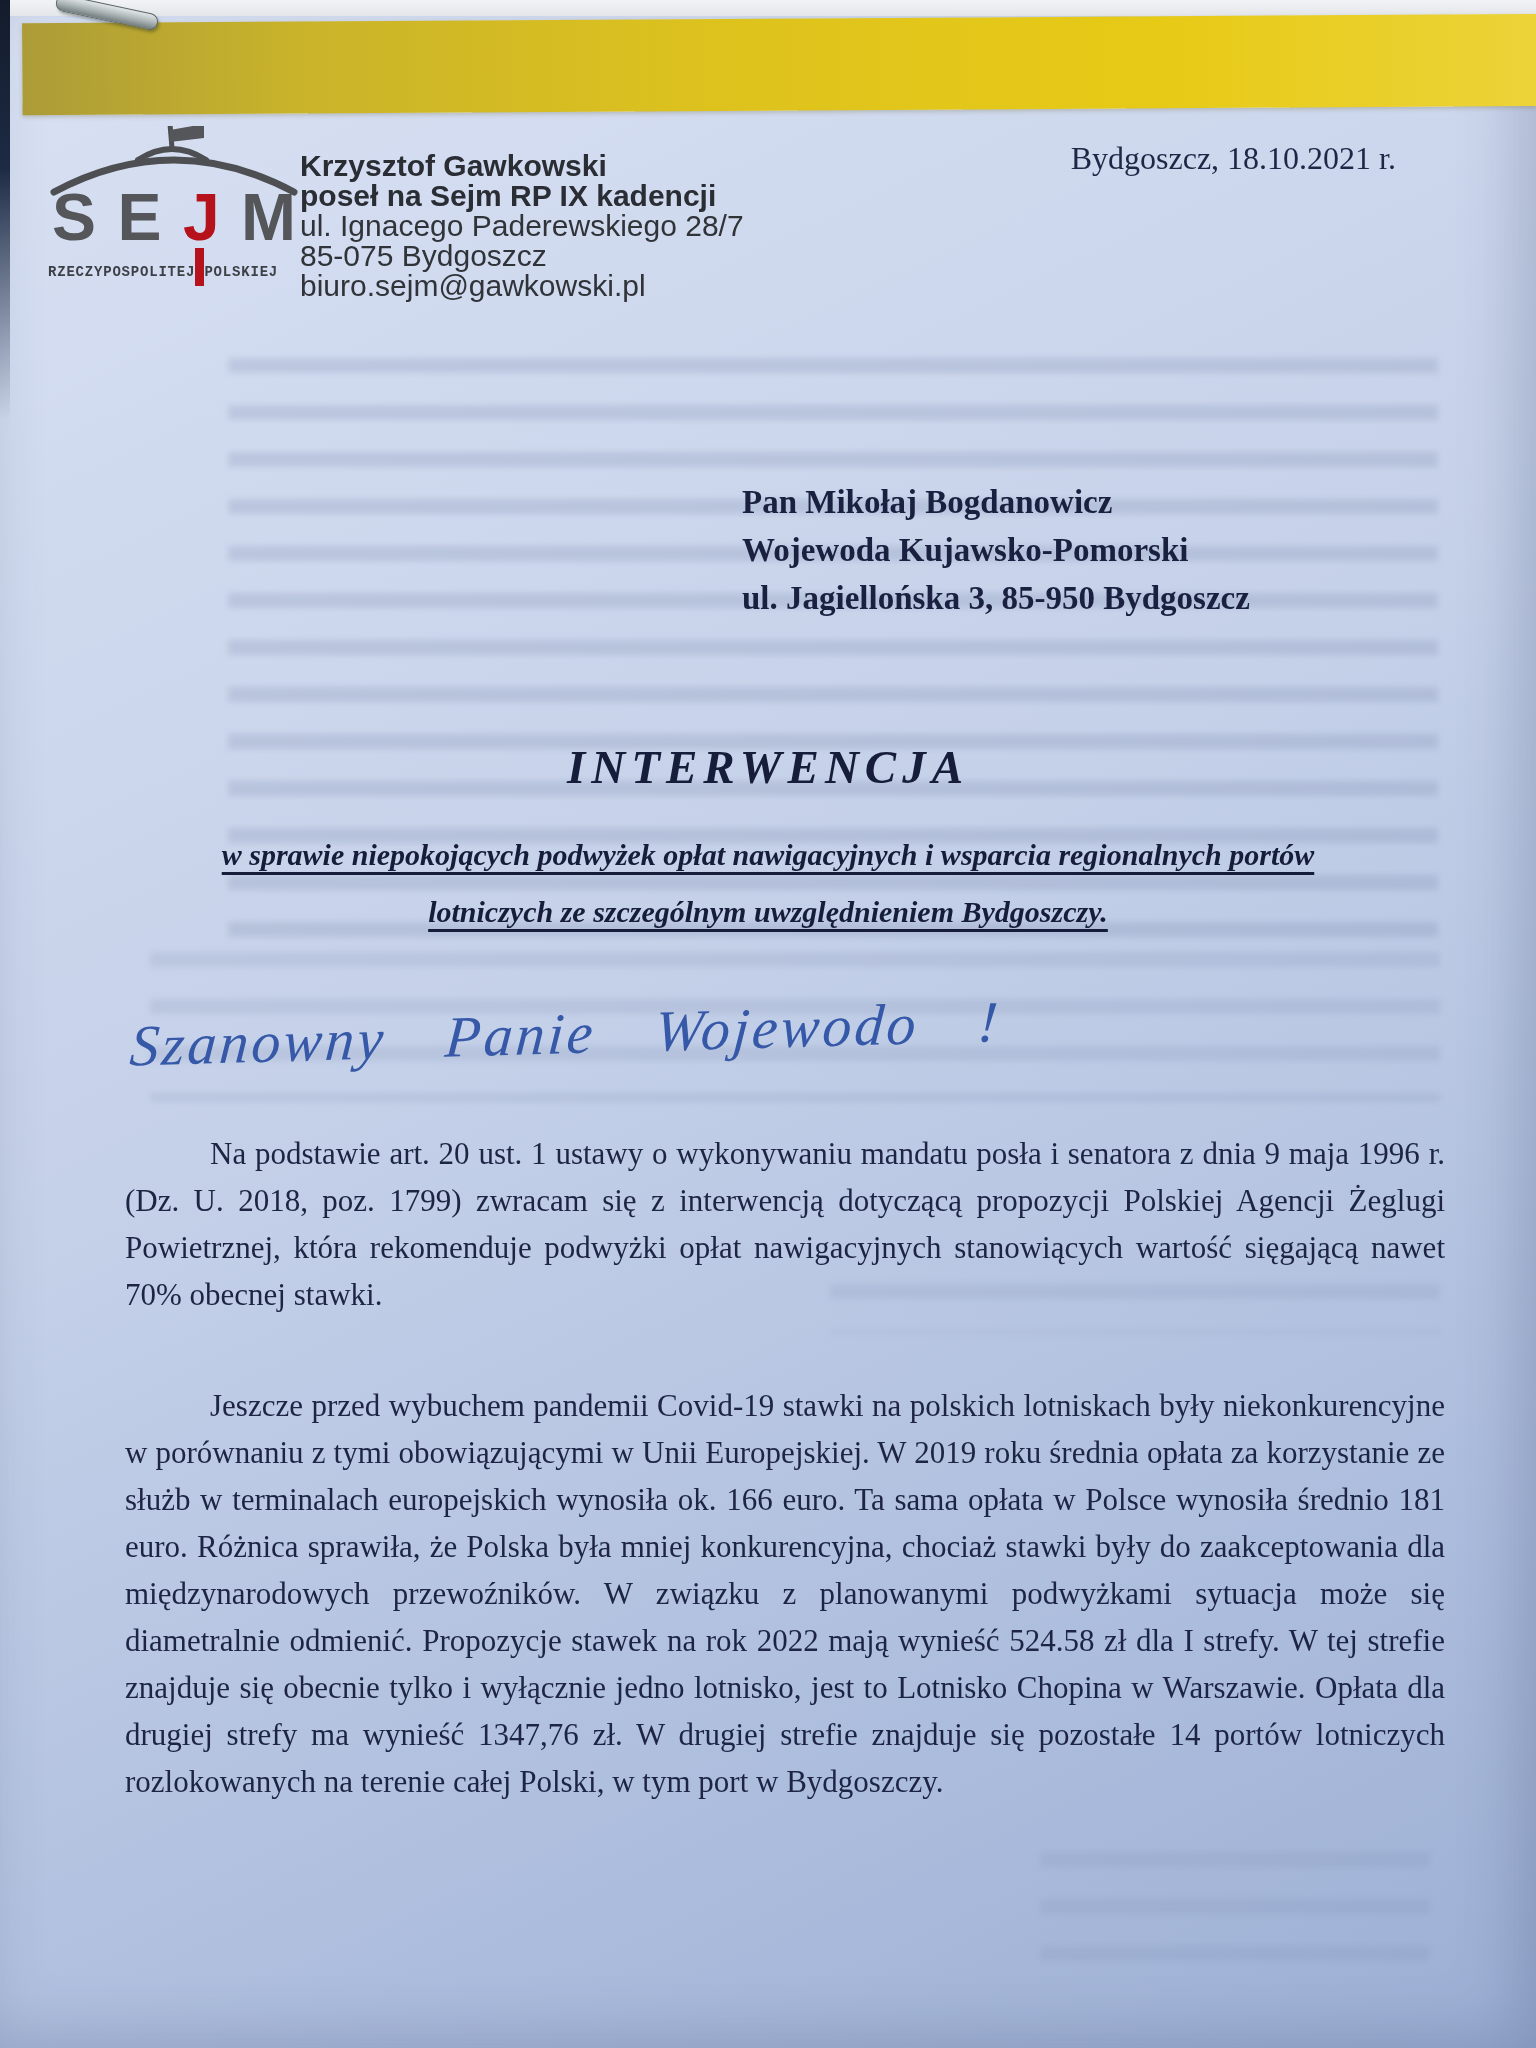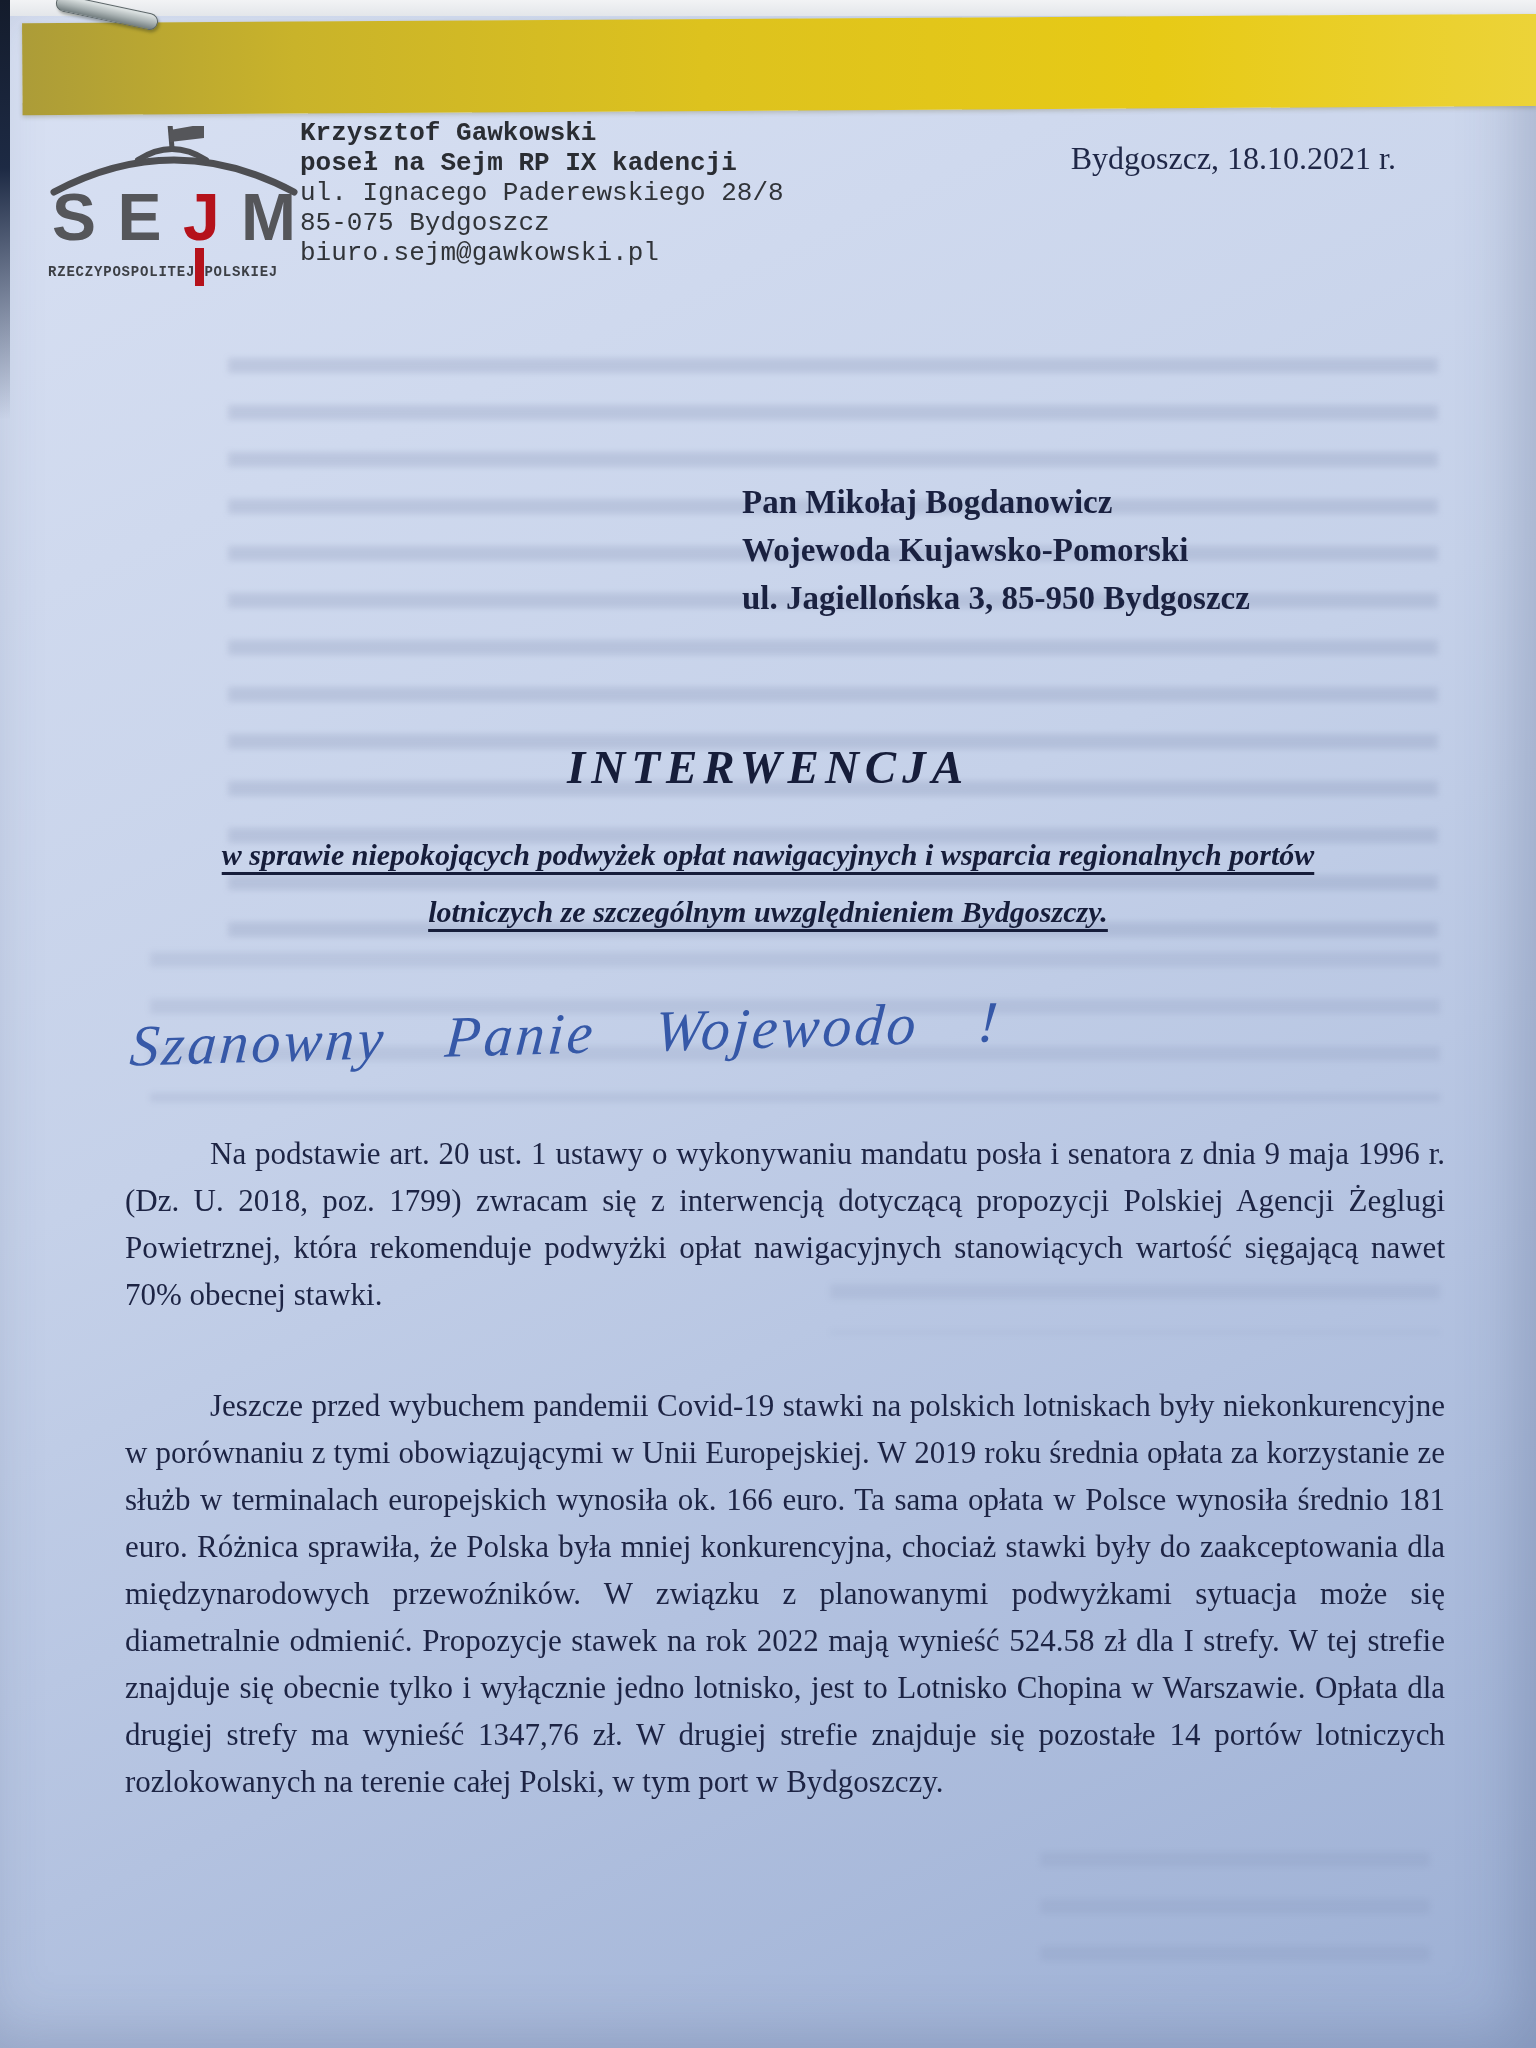--- a/index.html
+++ b/index.html
@@ -57,23 +57,23 @@
   .logo-letters .j::after{
     content:"";position:absolute;left:12px;top:64px;width:9px;height:38px;
     background:#b5121b;
   }
   .logo-caption{
     position:absolute;left:2px;top:138px;width:252px;
     font-family:Liberation Mono, monospace;font-weight:bold;
     font-size:14px;letter-spacing:.8px;color:#3c3f45;white-space:nowrap;
   }
   .sender{
-    position:absolute;left:300px;top:118px;
-    font-family:Liberation Mono, monospace;
-    font-size:26px;line-height:30px;color:#303338;
+    position:absolute;left:300px;top:151px;
+    font-family:Liberation Sans, sans-serif;
+    font-size:30px;line-height:30px;color:#303338;
   }
   .sender .b{font-weight:bold;color:#2a2d33;}
   .dateline{
     position:absolute;right:140px;top:140px;
     font-size:32px;color:#1f2747;
   }
   
   .recipient{
     position:absolute;left:742px;top:478px;
     font-weight:bold;font-size:33px;line-height:48px;color:#1a2140;font-family:Liberation Serif, serif;
@@ -136,21 +136,21 @@
       <span>E</span>
       <span class="j">J</span>
       <span>M</span>
     </div>
     <div class="logo-caption">RZECZYPOSPOLITEJ POLSKIEJ</div>
   </div>
 
   <div class="sender">
     <div class="b">Krzysztof Gawkowski</div>
     <div class="b">poseł na Sejm RP IX kadencji</div>
-    <div>ul. Ignacego Paderewskiego 28/8</div>
+    <div>ul. Ignacego Paderewskiego 28/7</div>
     <div>85-075 Bydgoszcz</div>
     <div>biuro.sejm@gawkowski.pl</div>
   </div>
 
   <div class="dateline">Bydgoszcz, 18.10.2021 r.</div>
 
   <div class="recipient">
     <div>Pan Mikołaj Bogdanowicz</div>
     <div>Wojewoda Kujawsko-Pomorski</div>
     <div>ul. Jagiellońska 3, 85-950 Bydgoszcz</div>

